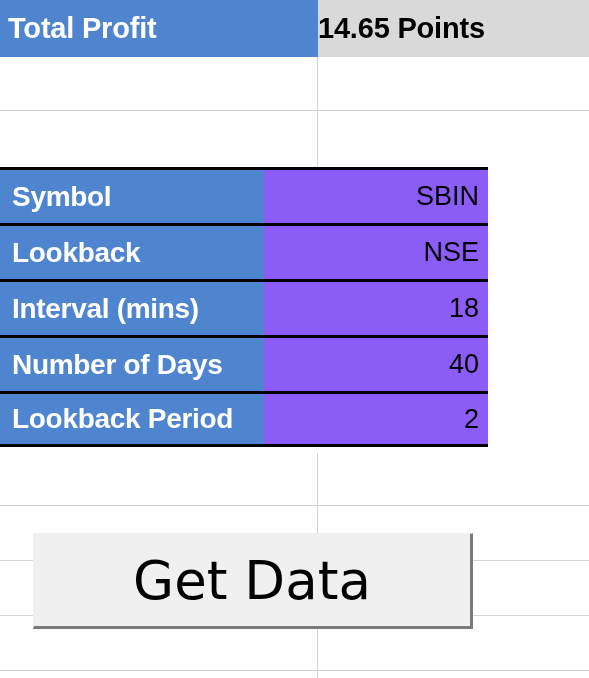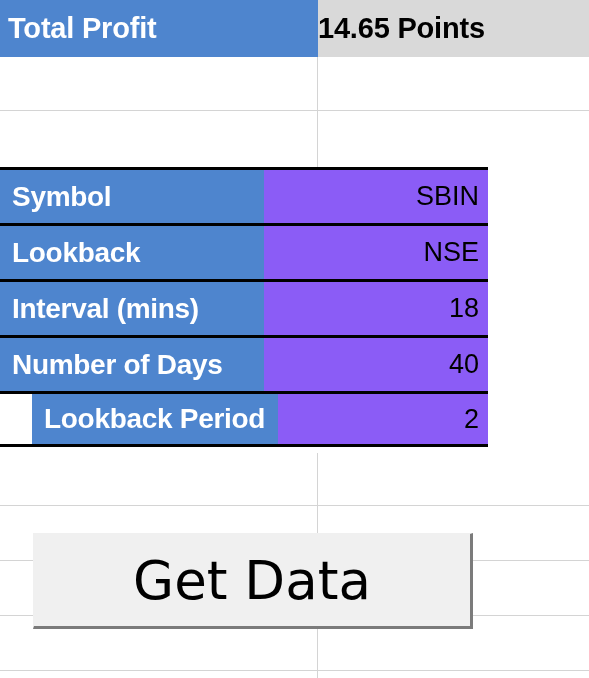--- a/index.html
+++ b/index.html
@@ -80,21 +80,20 @@
   }
   .prow {
     position: relative;
     display: flex;
     height: 56px;
     box-sizing: border-box;
     border-top: 3px solid #000000;
   }
   .prow:last-child {
     border-bottom: 3px solid #000000;
-    padding-left: 32px;
   }
   .pkey {
     box-sizing: border-box;
     width: 318px;
     background: #4e85ce;
     color: #ffffff;
     font-weight: bold;
     font-size: 28px;
     letter-spacing: -0.3px;
     display: flex;

